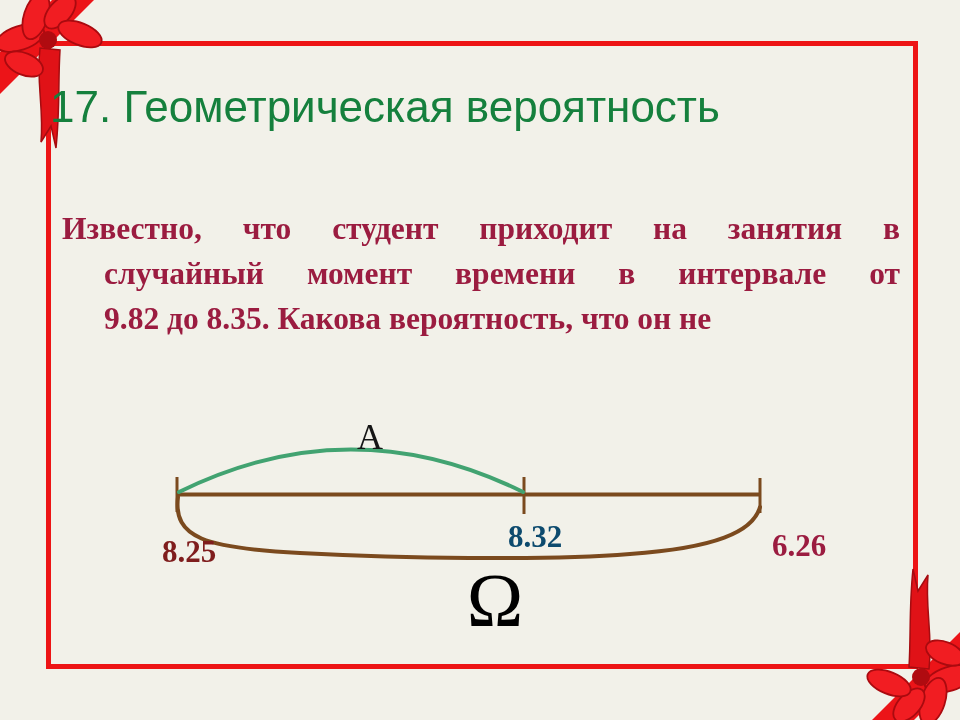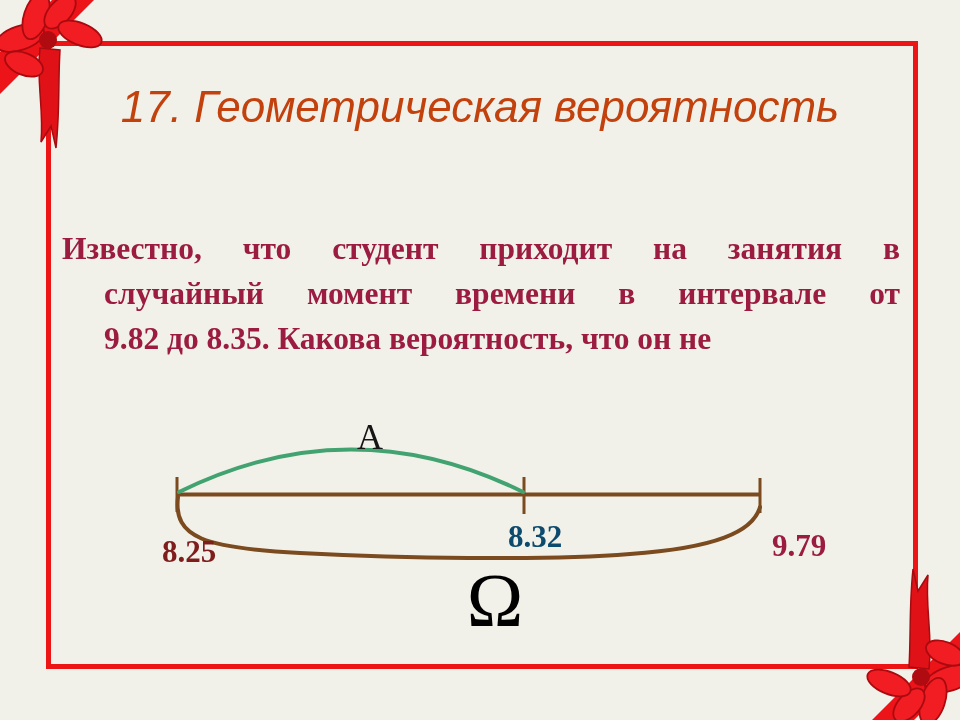--- a/index.html
+++ b/index.html
@@ -10,36 +10,33 @@
   }
   .frame{
     position:absolute;left:46px;top:41px;width:872px;height:628px;
     box-sizing:border-box;border:5px solid #ed1415;
   }
   .bow{position:absolute;pointer-events:none;}
   .bow.tl{left:-8px;top:-10px;}
   .bow.br{left:802px;top:552px;transform:rotate(180deg);}
   .title{
     position:absolute;left:50px;right:50px;top:82px;
-    text-align:center;
     font-family:"Liberation Sans", sans-serif;
-    font-style:italic;
     font-size:44px;
-    color:#c2410c;
+    color:#15803d;
     white-space:nowrap;
   }
   .problem{
     position:absolute;left:62px;top:206px;width:838px;
     padding-left:42px;box-sizing:border-box;
     font-family:"Liberation Serif", serif;
     font-weight:bold;
     font-size:31.5px;
     line-height:45px;
     color:#9b1c40;
-    margin-top:20px;
   }
   .problem .problem-line{
     text-align:justify;
     text-align-last:justify;
   }
   .problem .problem-line:first-child{margin-left:-42px;}
   .problem .problem-line:last-child{text-align-last:left;}
   .diagram-svg{position:absolute;left:0;top:0;}
   .diag-label{
     position:absolute;
@@ -100,14 +97,14 @@
   <path d="M760,478 L760,513" stroke="#7b4a1e" stroke-width="3" fill="none"></path>
 
   <path d="M179,492 Q351,407 523,492" stroke="#42a371" stroke-width="4" fill="none" stroke-linecap="round"></path>
 
   <path d="M178,497 C173,538 205,548 300,553 C400,558 540,561 630,554 C715,548 753,532 760,507" stroke="#7b4a1e" stroke-width="4" fill="none" stroke-linecap="round"></path>
 </svg>
 
 <div class="diag-label lbl-A">A</div>
 <div class="diag-label lbl-825">8.25</div>
 <div class="diag-label lbl-832">8.32</div>
-<div class="diag-label lbl-835">9.79</div>
+<div class="diag-label lbl-835">6.26</div>
 <div class="diag-label lbl-omega">Ω</div>
 
 </body></html>

